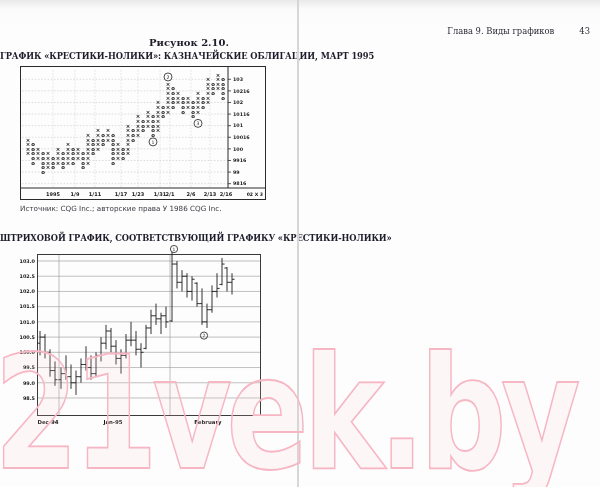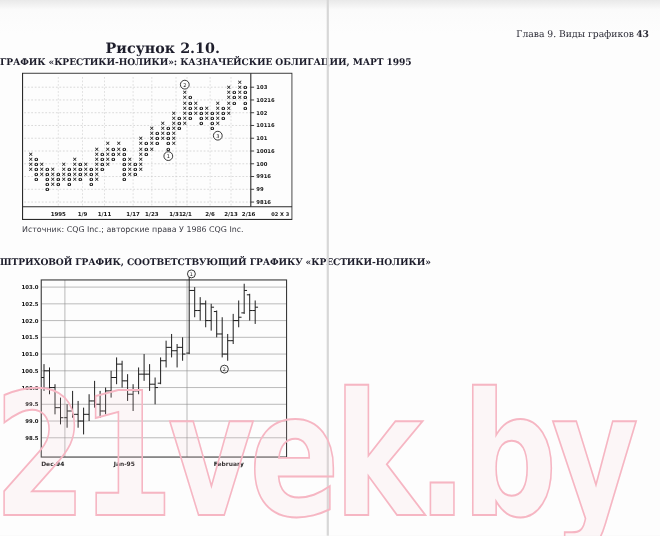--- a/index.html
+++ b/index.html
@@ -6,28 +6,28 @@
     background:#f4f4f4;font-family:"DejaVu Serif",serif;}
   .spread{position:absolute;left:0;top:0;width:600px;height:487px;
     background:linear-gradient(#e9e9e9,#fbfbfb 9px,#fdfdfd 30px,#fdfdfd);}
   .page{position:absolute;top:0;height:487px;}
   #left-page{left:0;width:296px;}
   #right-page{left:300px;width:300px;}
   .page-divider{position:absolute;left:297px;top:0;width:2px;height:487px;
     background:#d7d7d7;}
   .cap{position:absolute;left:0;width:100%;text-align:center;font-weight:bold;
     color:#1d1d2b;white-space:nowrap;}
-  .cap-title{font-size:13px;}
+  .cap-title{font-size:10px;margin-left:41px;}
   .cap-sub{font-size:8.3px;letter-spacing:-0.1px;}
   .source-note{position:absolute;left:20px;top:204px;font-family:"DejaVu Sans",sans-serif;
     font-size:7.2px;color:#3a3a42;}
   .chart-svg{position:absolute;}
   .rp-header{position:absolute;top:26px;left:0;width:290px;text-align:right;
     font-size:8.4px;color:#2a2a35;}
-  .rp-header .pageno{margin-left:2px;font-weight:bold;}
+  .rp-header .pageno{margin-left:25px;font-weight:normal;}
   .watermark{position:absolute;left:-6px;top:336px;width:620px;z-index:50;
     pointer-events:none;font-family:"DejaVu Sans",sans-serif;font-weight:bold;
     font-size:156px;letter-spacing:-7px;line-height:1;
     color:rgba(250,205,214,0.14);-webkit-text-stroke:1.8px #f6b6c3;
     transform:scaleX(0.78);transform-origin:left center;white-space:nowrap;}
   svg text{font-family:"DejaVu Sans",sans-serif;}
 </style>
 </head>
 <body>
 

